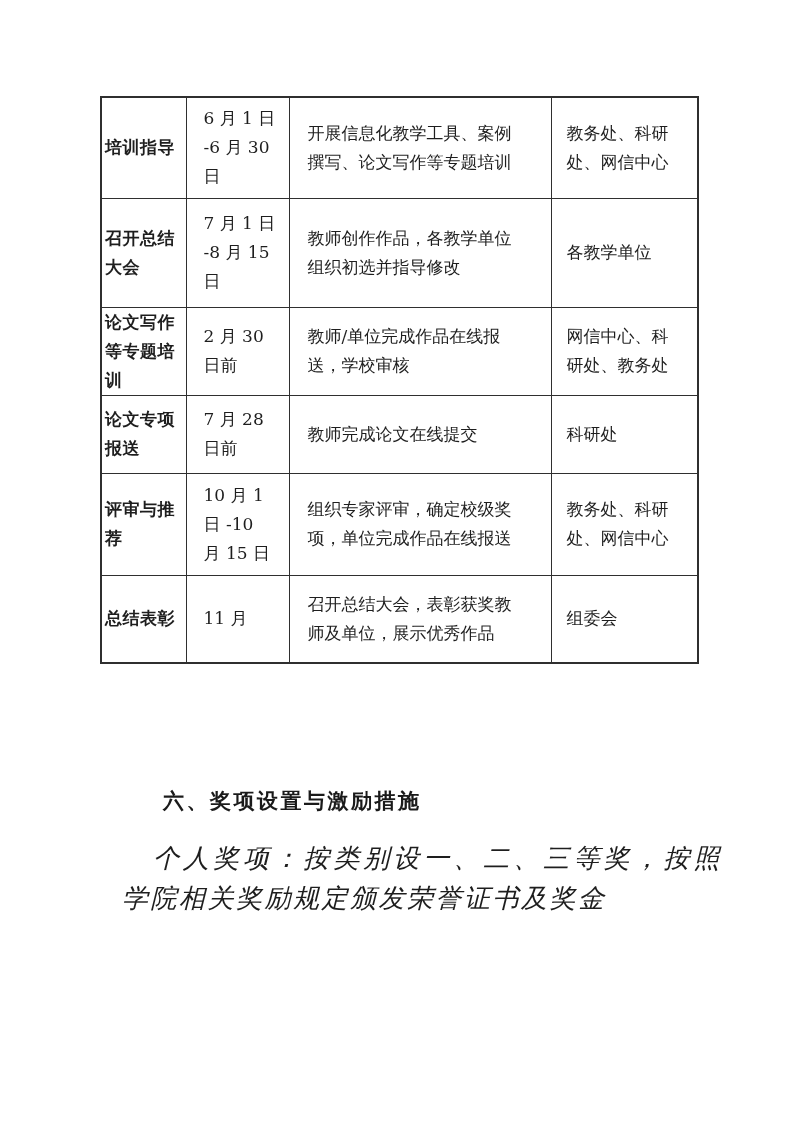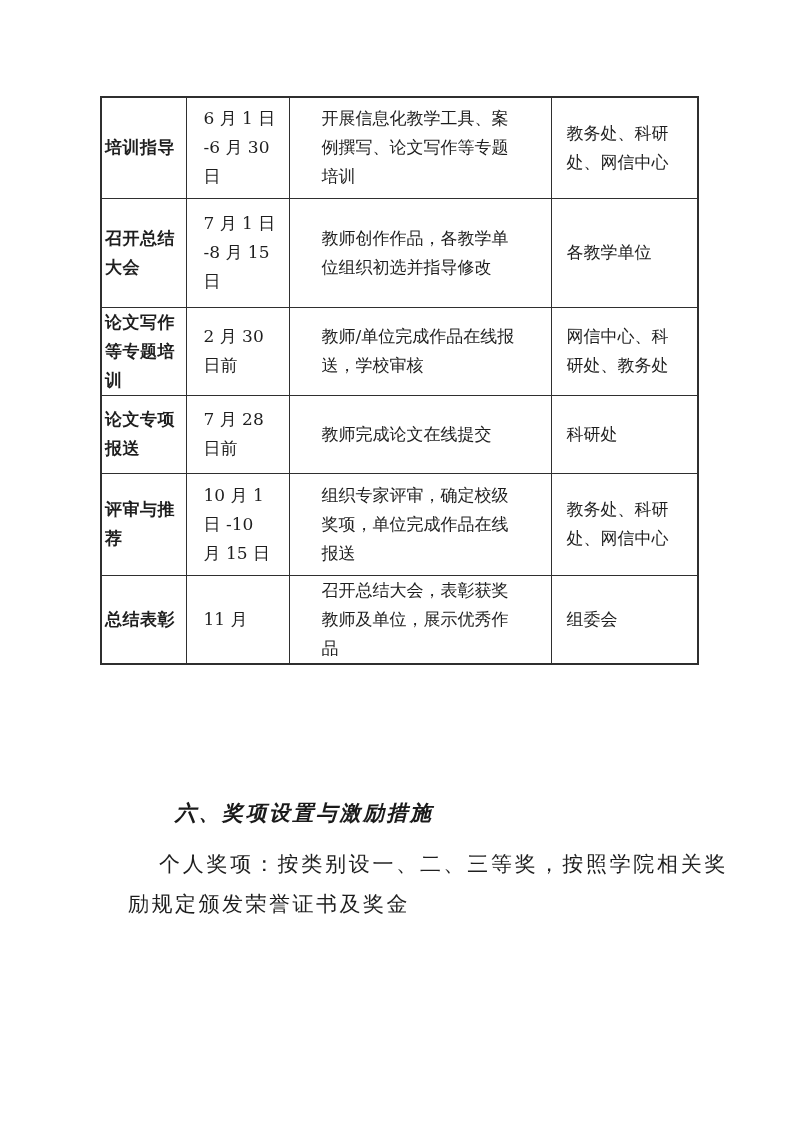--- a/index.html
+++ b/index.html
@@ -36,51 +36,51 @@
   td.phase {
     font-weight: bold;
     padding: 0 10px 0 3px;
     letter-spacing: 0.5px;
   }
   td.time {
     padding: 0 4px 0 17px;
     white-space: pre-line;
   }
   td.task {
-    padding: 0 36px 0 32px;
+    padding: 0 36px 0 18px;
   }
   td.dept {
     padding: 0 20px 0 15px;
   }
   .section-heading {
     position: absolute;
     left: 163px;
     top: 787px;
-    margin: 12px;
+    margin: 0;
     font-size: 21px;
     line-height: 28px;
     font-weight: bold;
     letter-spacing: 2.5px;
     font-family: "DejaVu Sans", sans-serif;
     color: #1a1a1a;
     white-space: nowrap;
-    font-style: italic;
   }
   .body-paragraph {
     position: absolute;
     left: 120px;
     top: 836px;
     width: 600px;
-    margin: 8px;
-    font-size: 21px;
+    margin: 2px;
+    font-size: 26px;
     line-height: 40px;
     letter-spacing: 2.5px;
     text-indent: 31px;
     color: #1e1e1e;
     text-align: justify;
+    font-style: italic;
   }
 </style>
 </head>
 <body>
 
 <div class="page">
 
   <table class="schedule">
     <colgroup>
       <col style="width:85px">
@@ -120,21 +120,21 @@
         <td class="dept">科研处</td>
       </tr>
       <tr style="height:102px">
         <td class="phase">评审与推荐</td>
         <td class="time">10 月 1
 日  -10
 月 15 日</td>
         <td class="task">组织专家评审，确定校级奖项，单位完成作品在线报送</td>
         <td class="dept">教务处、科研处、网信中心</td>
       </tr>
-      <tr style="height:76px">
+      <tr style="height:88px">
         <td class="phase">总结表彰</td>
         <td class="time">11 月</td>
         <td class="task">召开总结大会，表彰获奖教师及单位，展示优秀作品</td>
         <td class="dept">组委会</td>
       </tr>
     </tbody>
   </table>
 
   <h2 class="section-heading">六、奖项设置与激励措施</h2>
 

